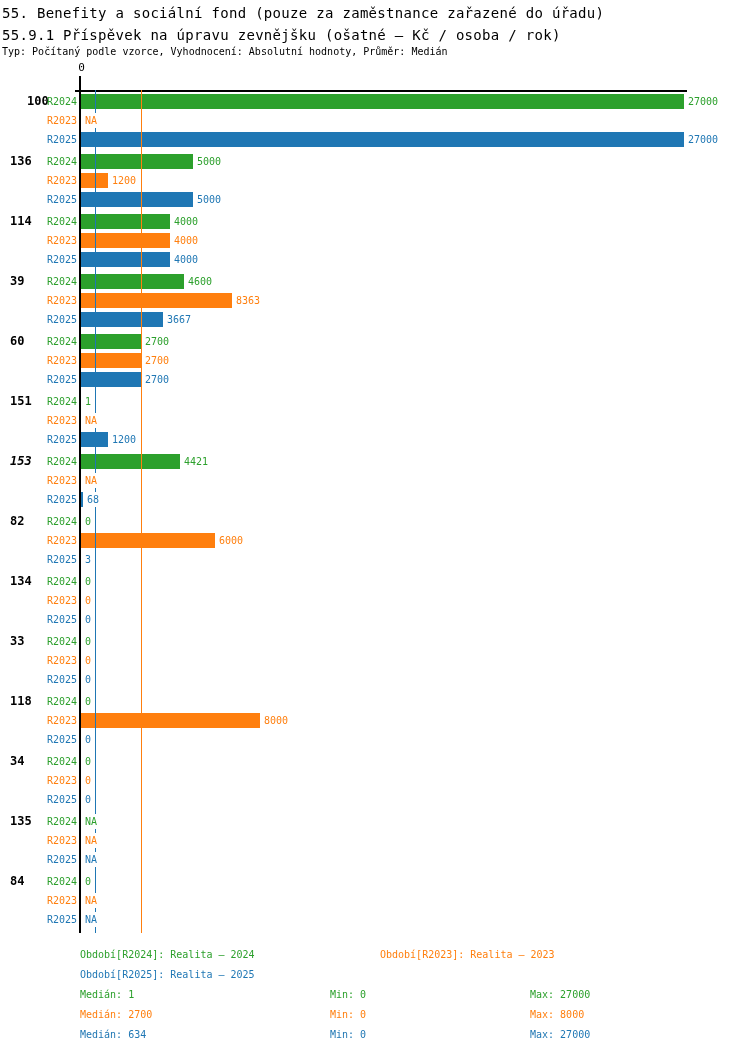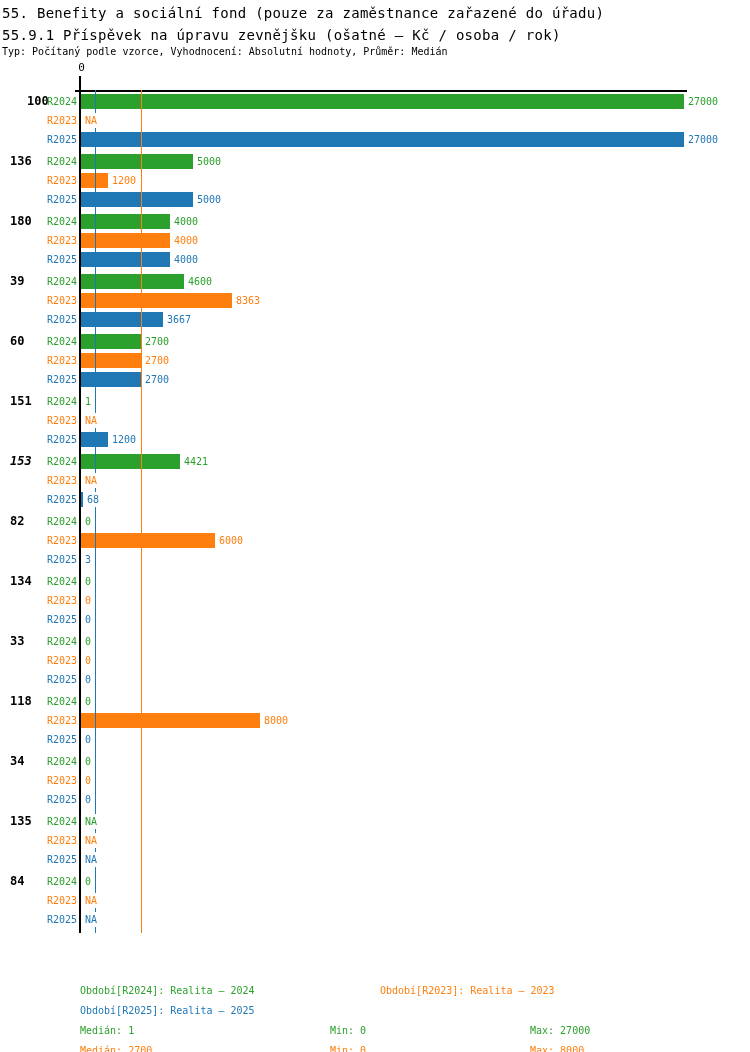--- a/index.html
+++ b/index.html
@@ -12,21 +12,21 @@
   .subtitle{left:2px;top:27px;font-size:14px;font-weight:normal;letter-spacing:.3px;white-space:pre;}
   .meta{left:2px;top:46px;font-size:10px;white-space:pre;}
   .tick0{left:75px;top:61px;width:13px;text-align:center;font-size:11px;}
   .topline{left:75px;top:90px;width:612px;height:2px;background:#000;z-index:1;}
   .axisline{left:79px;top:76px;width:2px;height:857px;background:#000;z-index:4;}
   .medline{width:1px;top:90px;height:843px;z-index:3;}
   .glabel{left:10px;font-size:12px;font-weight:bold;height:15px;line-height:15px;z-index:5;}
   .slabel{left:34px;width:43px;text-align:right;font-size:10px;height:15px;line-height:15px;z-index:5;}
   .bar{height:15px;z-index:2;}
   .vlabel{font-size:10px;height:15px;line-height:15px;background:#fff;padding:0 1px;z-index:5;}
-  .flabel{font-size:10px;height:13px;line-height:13px;white-space:pre;margin-top:36px;}
+  .flabel{font-size:10px;height:13px;line-height:13px;white-space:pre;}
 </style>
 </head>
 <body>
 
 <div class="abs title">55. Benefity a sociální fond (pouze za zaměstnance zařazené do úřadu)</div>
 <div class="abs subtitle">55.9.1 Příspěvek na úpravu zevnějšku (ošatné – Kč / osoba / rok)</div>
 <div class="abs meta">Typ: Počítaný podle vzorce, Vyhodnocení: Absolutní hodnoty, Průměr: Medián</div>
 
 <div id="plot">
   <div class="abs tick0">0</div>
@@ -45,21 +45,21 @@
     <div class="abs glabel" style="top: 154px;">136</div>
     <div class="abs slabel" style="top: 154px; color: rgb(44, 160, 44);">R2024</div>
     <div class="abs bar" style="left: 81px; top: 154px; width: 112px; background: rgb(44, 160, 44);"></div>
     <div class="abs vlabel" style="left: 196px; top: 154px; color: rgb(44, 160, 44);">5000</div>
     <div class="abs slabel" style="top: 173px; color: rgb(255, 127, 14);">R2023</div>
     <div class="abs bar" style="left: 81px; top: 173px; width: 27px; background: rgb(255, 127, 14);"></div>
     <div class="abs vlabel" style="left: 111px; top: 173px; color: rgb(255, 127, 14);">1200</div>
     <div class="abs slabel" style="top: 192px; color: rgb(31, 119, 180);">R2025</div>
     <div class="abs bar" style="left: 81px; top: 192px; width: 112px; background: rgb(31, 119, 180);"></div>
     <div class="abs vlabel" style="left: 196px; top: 192px; color: rgb(31, 119, 180);">5000</div>
-    <div class="abs glabel" style="top: 214px;">180</div>
+    <div class="abs glabel" style="top: 214px;">114</div>
     <div class="abs slabel" style="top: 214px; color: rgb(44, 160, 44);">R2024</div>
     <div class="abs bar" style="left: 81px; top: 214px; width: 89px; background: rgb(44, 160, 44);"></div>
     <div class="abs vlabel" style="left: 173px; top: 214px; color: rgb(44, 160, 44);">4000</div>
     <div class="abs slabel" style="top: 233px; color: rgb(255, 127, 14);">R2023</div>
     <div class="abs bar" style="left: 81px; top: 233px; width: 89px; background: rgb(255, 127, 14);"></div>
     <div class="abs vlabel" style="left: 173px; top: 233px; color: rgb(255, 127, 14);">4000</div>
     <div class="abs slabel" style="top: 252px; color: rgb(31, 119, 180);">R2025</div>
     <div class="abs bar" style="left: 81px; top: 252px; width: 89px; background: rgb(31, 119, 180);"></div>
     <div class="abs vlabel" style="left: 173px; top: 252px; color: rgb(31, 119, 180);">4000</div>
     <div class="abs glabel" style="top: 274px;">39</div>

